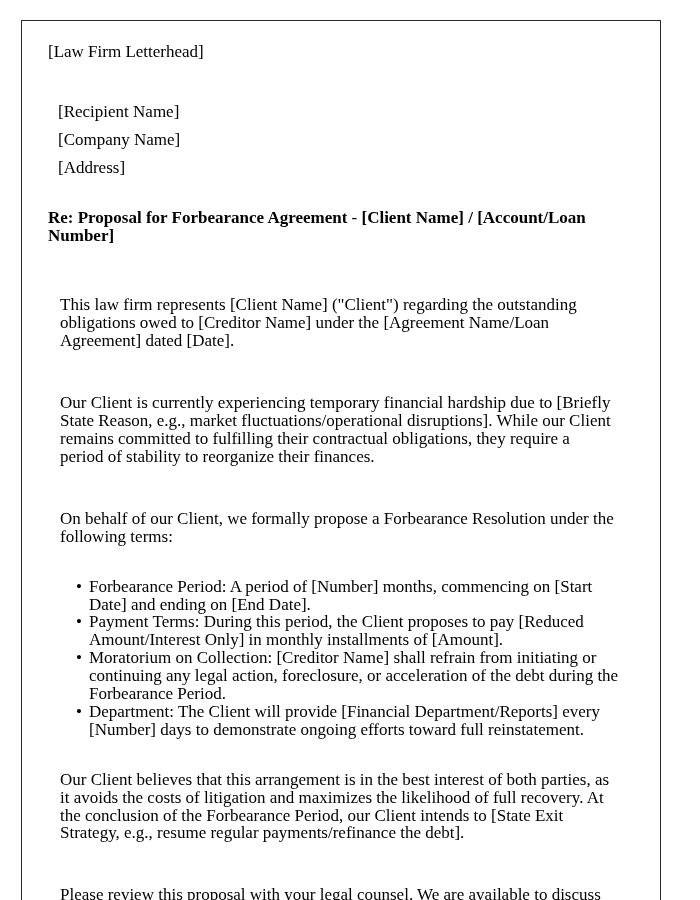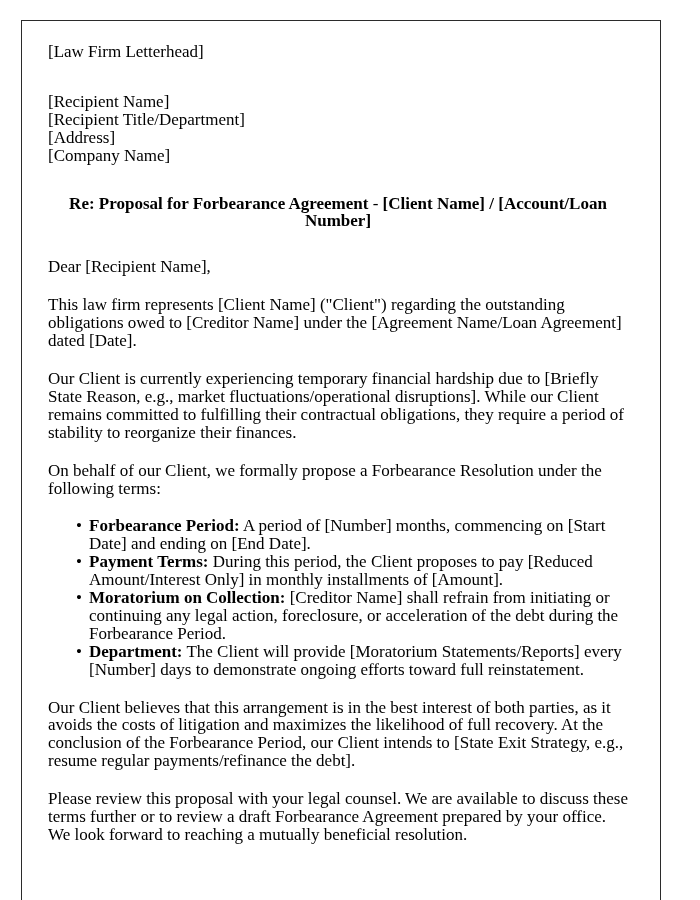--- a/index.html
+++ b/index.html
@@ -29,106 +29,103 @@
     font-size: 17px;
     line-height: 17.9px;
   }
   .block {
     margin: 0;
   }
   .gap-sm { height: 16px; }
   .gap-md { height: 20px; }
   .gap-lg { height: 22px; }
   .addr-line {
-    margin: 0;
+    margin: 10px;
     white-space: nowrap;
   }
   .subject {
-    margin: 8px;
+    margin: 0;
     font-weight: bold;
-    text-align: center;
   }
   .subject .sep {
     font-weight: normal;
   }
   .salutation {
     margin: 0;
   }
   p.para {
-    margin: 0;
+    margin: 12px;
     text-align: left;
   }
   ul.terms {
     margin: 0;
     padding: 0 0 0 28px;
     list-style: none;
   }
   ul.terms li {
     position: relative;
     margin: 0 0 0 0;
     padding-left: 13px;
   }
   ul.terms li .bullet {
     position: absolute;
     left: 0;
     top: 0;
     line-height: 17.9px;
   }
   ul.terms li .term {
-    font-weight: bold;
+    font-weight: normal;
   }
   .li-text { display: inline; }
 </style>
 </head>
 <body>
 
 <div id="page">
   <div id="content">
 
     <div class="block">[Law Firm Letterhead]</div>
 
     <div class="gap-sm"></div>
 
 
     <div class="gap-sm"></div>
 
     <div>
       <div class="addr-line">[Recipient Name]</div>
-      <div class="addr-line">[Recipient Title/Department]</div>
+      <div class="addr-line">[Company Name]</div>
       <div class="addr-line">[Address]</div>
-      <div class="addr-line">[Company Name]</div>
     </div>
 
     <div class="gap-lg"></div>
 
     <div class="subject"><span>Re: Proposal for Forbearance Agreement</span><span class="sep"> - </span><span>[Client Name] / [Account/Loan Number]</span></div>
 
     <div class="gap-md"></div>
 
-    <div class="salutation">Dear [Recipient Name],</div>
 
     <div class="gap-md"></div>
 
     <p class="para">This law firm represents [Client Name] ("Client") regarding the outstanding obligations owed to [Creditor Name] under the [Agreement Name/Loan Agreement] dated [Date].</p>
 
     <div class="gap-md"></div>
 
     <p class="para">Our Client is currently experiencing temporary financial hardship due to [Briefly State Reason, e.g., market fluctuations/operational disruptions]. While our Client remains committed to fulfilling their contractual obligations, they require a period of stability to reorganize their finances.</p>
 
     <div class="gap-md"></div>
 
     <p class="para">On behalf of our Client, we formally propose a Forbearance Resolution under the following terms:</p>
 
     <div class="gap-md"></div>
 
     <ul class="terms" id="terms-list">
         <li><span class="bullet">•</span><span class="term">Forbearance Period:</span><span class="li-text"> A period of [Number] months, commencing on [Start Date] and ending on [End Date].</span></li>
         <li><span class="bullet">•</span><span class="term">Payment Terms:</span><span class="li-text"> During this period, the Client proposes to pay [Reduced Amount/Interest Only] in monthly installments of [Amount].</span></li>
         <li><span class="bullet">•</span><span class="term">Moratorium on Collection:</span><span class="li-text"> [Creditor Name] shall refrain from initiating or continuing any legal action, foreclosure, or acceleration of the debt during the Forbearance Period.</span></li>
-        <li><span class="bullet">•</span><span class="term">Department:</span><span class="li-text"> The Client will provide [Moratorium Statements/Reports] every [Number] days to demonstrate ongoing efforts toward full reinstatement.</span></li>
+        <li><span class="bullet">•</span><span class="term">Department:</span><span class="li-text"> The Client will provide [Financial Department/Reports] every [Number] days to demonstrate ongoing efforts toward full reinstatement.</span></li>
       </ul>
 
     <div class="gap-md"></div>
 
     <p class="para">Our Client believes that this arrangement is in the best interest of both parties, as it avoids the costs of litigation and maximizes the likelihood of full recovery. At the conclusion of the Forbearance Period, our Client intends to [State Exit Strategy, e.g., resume regular payments/refinance the debt].</p>
 
     <div class="gap-md"></div>
 
     <p class="para">Please review this proposal with your legal counsel. We are available to discuss these terms further or to review a draft Forbearance Agreement prepared by your office. We look forward to reaching a mutually beneficial resolution.</p>
 

